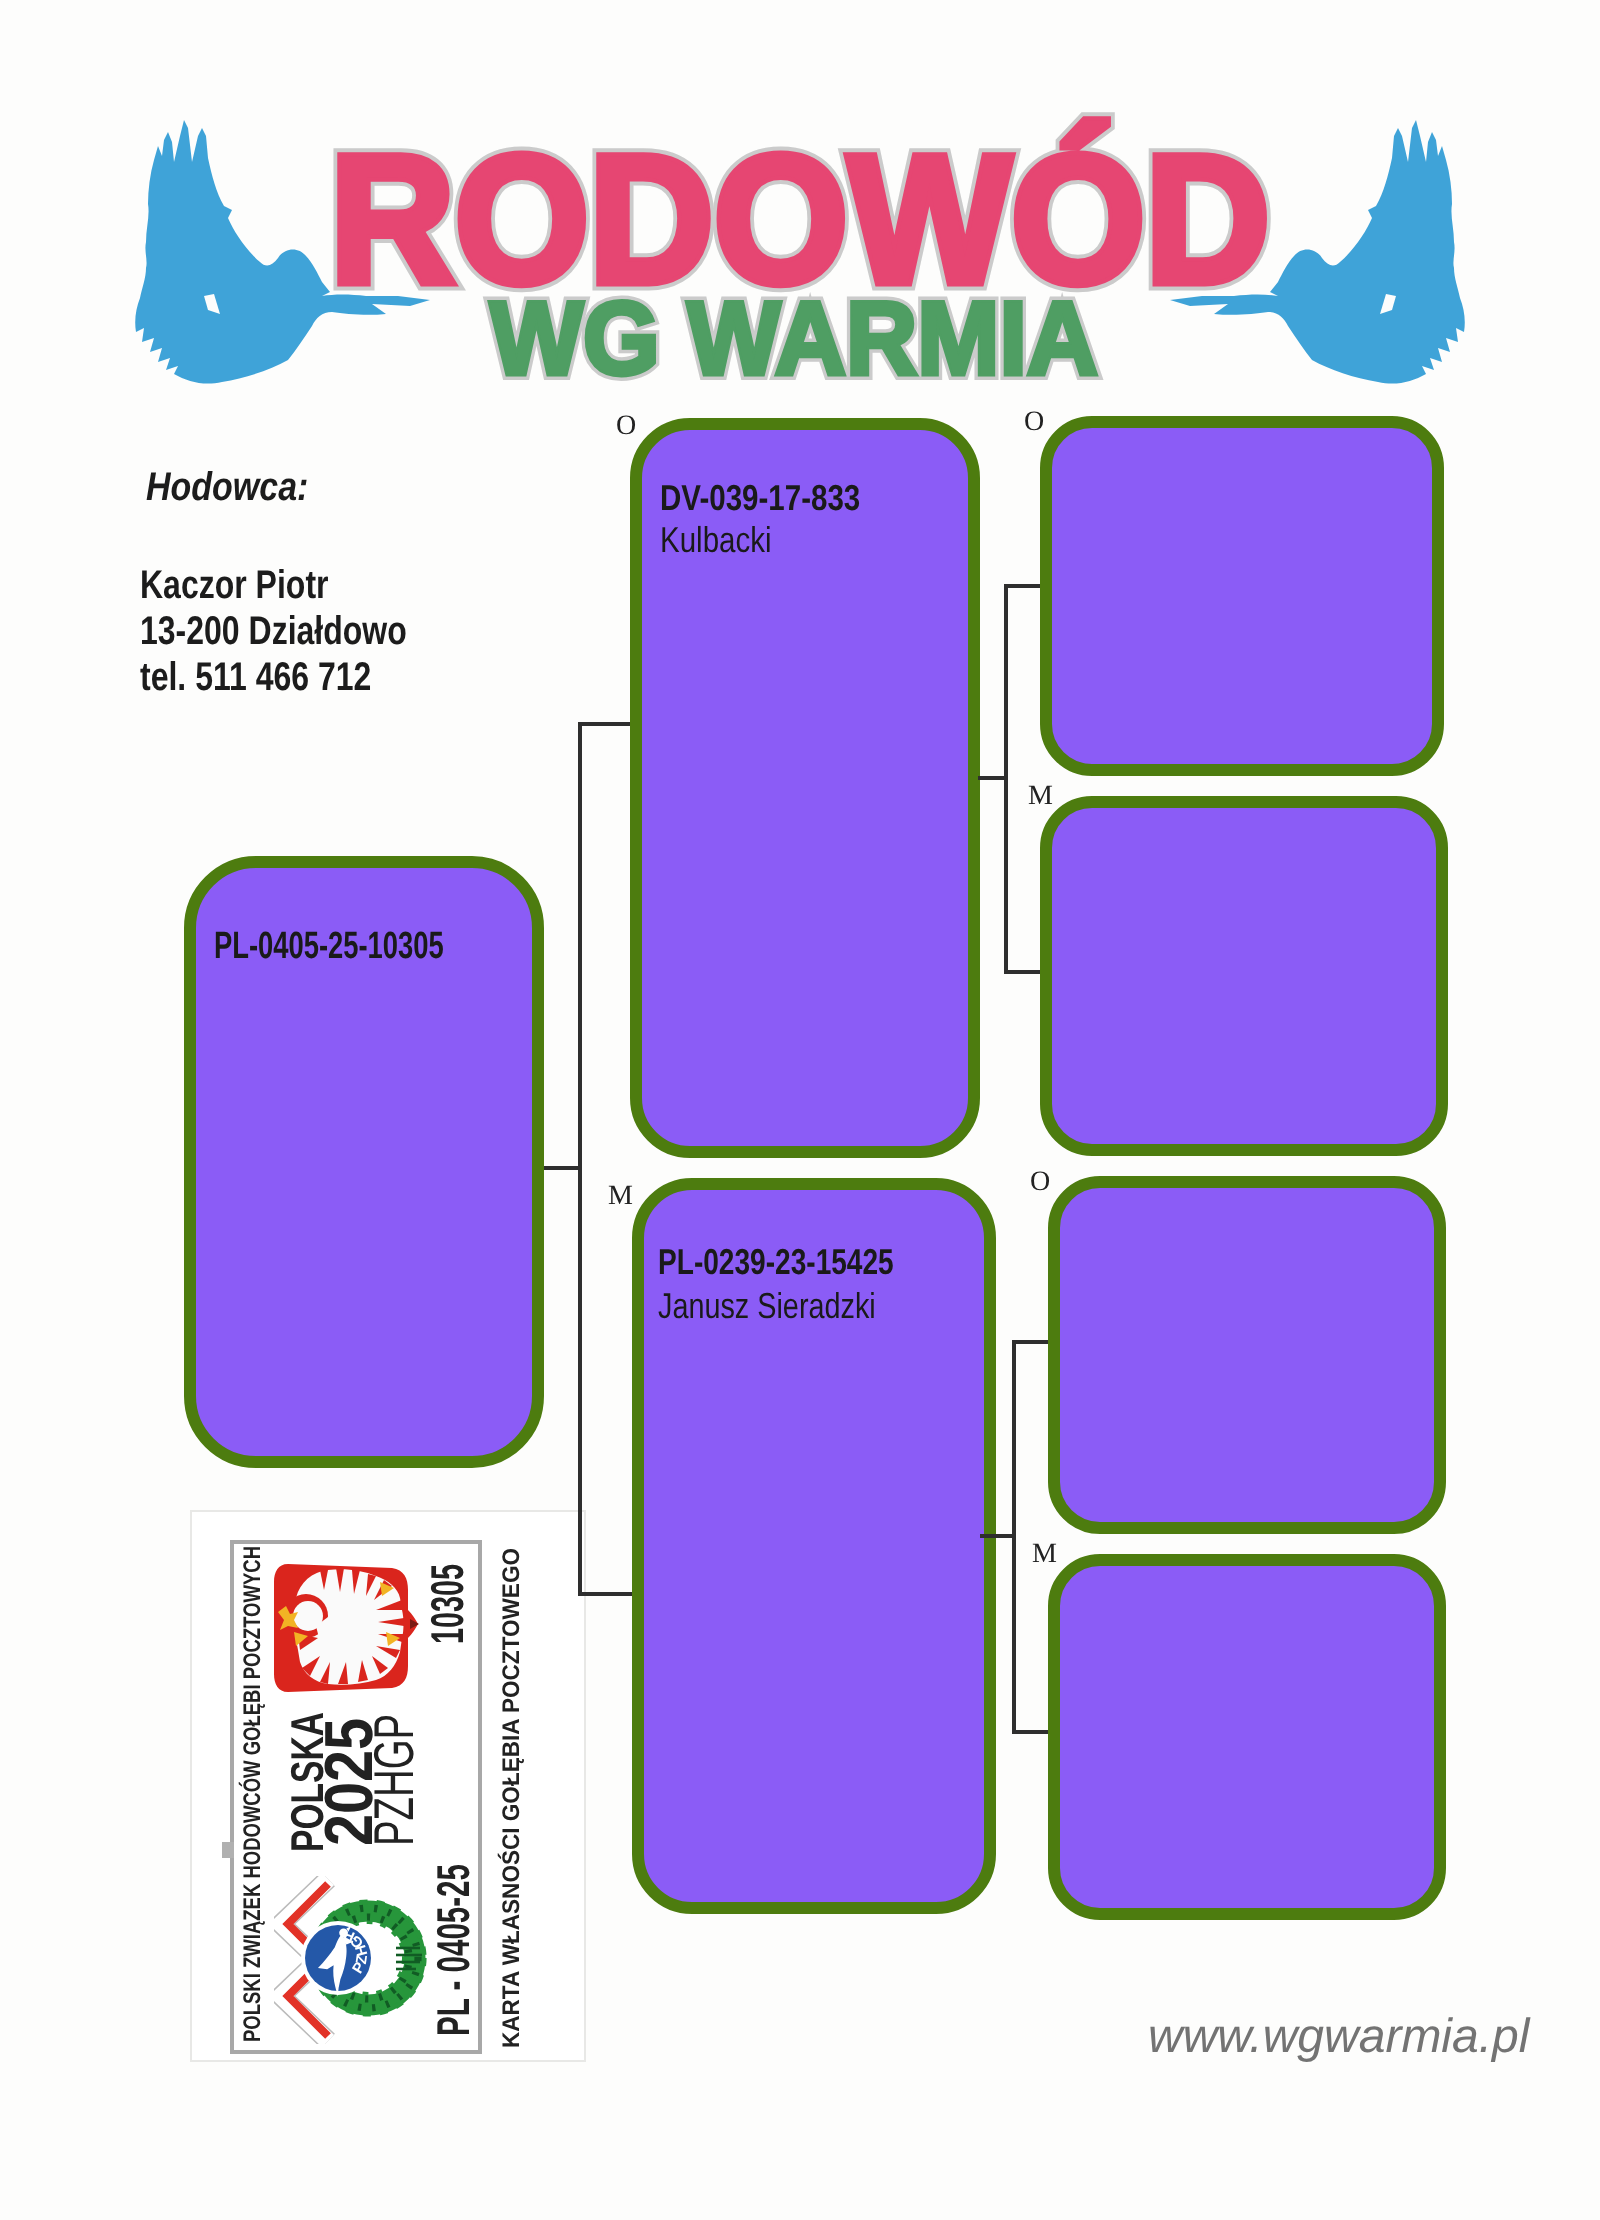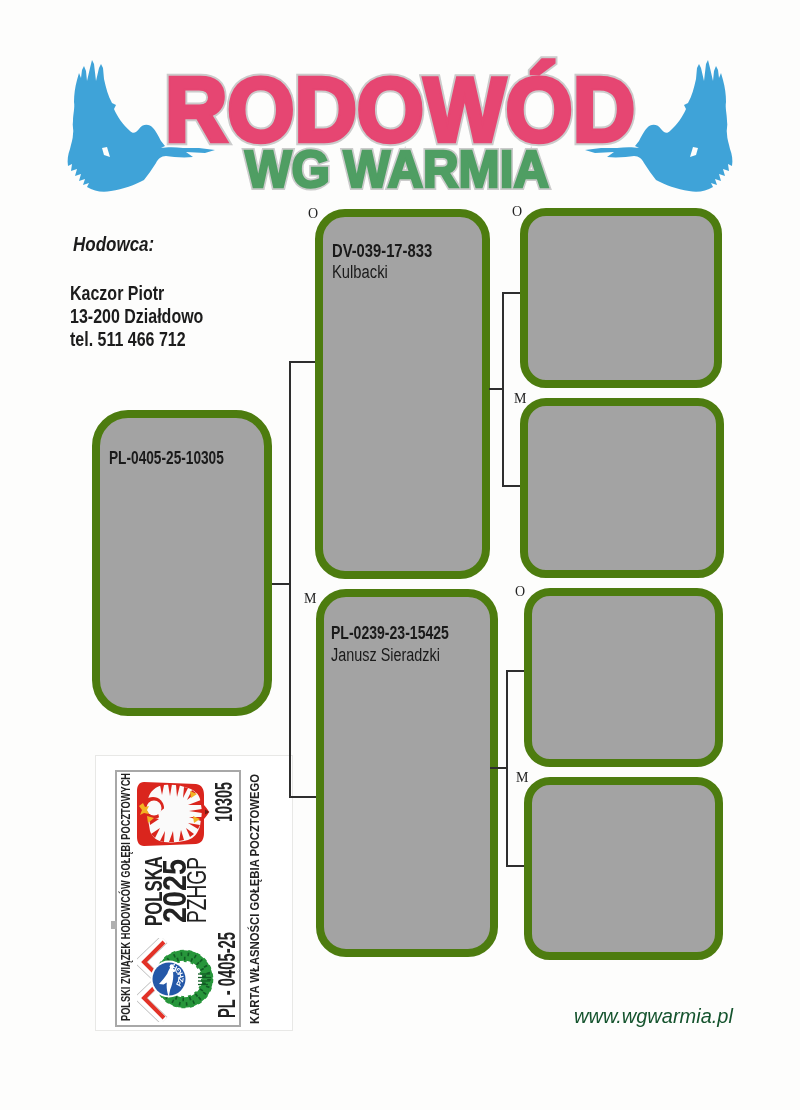--- a/index.html
+++ b/index.html
@@ -1,19 +1,19 @@
 <!DOCTYPE html>
 <html><head>
 <meta charset="utf-8">
 <style>
   html,body{margin:0;padding:0;}
   body{width:800px;height:1110px;background:#fdfdfc;position:relative;overflow:hidden;
        font-family:"Liberation Sans",sans-serif;color:#1c1c1c;}
   .abs{position:absolute;}
-  .box{position:absolute;border:8px solid #4d7c0f;background:#a3a3a3;box-sizing:border-box;}
+  .box{position:absolute;border:6px solid #4d7c0f;background:#8b5cf6;box-sizing:border-box;}
   .line{position:absolute;background:#2e2e2e;z-index:5;}
   .lbl{position:absolute;font-family:"Liberation Serif",serif;font-size:14px;color:#222;}
   .btxt{font-weight:bold;font-size:18px;color:#1a1a1a;}
   .rtxt{font-size:18px;color:#1a1a1a;}
 </style>
 </head>
 <body>
 <div id="wrap" style="position:relative;width:800px;height:1110px;transform:translateZ(0);">
 
 <svg class="abs" style="left:0;top:0;" width="800" height="205" viewBox="0 0 800 205">
@@ -55,21 +55,21 @@
     <text x="397" y="187" font-size="52" fill="#4f9e63" stroke="#cbcbcb" stroke-width="6" paint-order="stroke" textLength="304" lengthAdjust="spacingAndGlyphs">WG WARMIA</text>
     <text x="397" y="187" font-size="52" fill="#4f9e63" stroke="#4f9e63" stroke-width="2.5" paint-order="stroke" textLength="304" lengthAdjust="spacingAndGlyphs">WG WARMIA</text>
   </g>
 </svg>
 
 <div class="abs" style="left:73px;top:233px;font-size:20px;font-weight:bold;font-style:italic;transform:scaleX(0.85);transform-origin:left;">Hodowca:</div>
 <div class="abs" style="left:70px;top:282px;font-size:20px;font-weight:bold;line-height:23px;transform:scaleX(0.8);transform-origin:left;">
   Kaczor Piotr<br>13-200 Działdowo<br>tel. 511 466 712
 </div>
 
-<div class="box" style="left:92px;top:410px;width:180px;height:306px;border-radius:36px;padding-left:45px;">
+<div class="box" style="left:92px;top:428px;width:180px;height:306px;border-radius:36px;padding-left:45px;">
   <div class="btxt" style="position:absolute;left:9px;top:29px;font-size:19px;transform:scaleX(0.72);transform-origin:left;white-space:nowrap;">PL-0405-25-10305</div>
 </div>
 
 <div class="box" style="left:315px;top:209px;width:175px;height:370px;border-radius:30px;">
   <div class="btxt" style="position:absolute;left:9px;top:24px;transform:scaleX(0.82);transform-origin:left;white-space:nowrap;">DV-039-17-833</div>
   <div class="rtxt" style="position:absolute;left:9px;top:44.5px;transform:scaleX(0.82);transform-origin:left;white-space:nowrap;">Kulbacki</div>
 </div>
 
 <div class="box" style="left:316px;top:589px;width:182px;height:368px;border-radius:30px;">
   <div class="btxt" style="position:absolute;left:7px;top:26px;transform:scaleX(0.78);transform-origin:left;white-space:nowrap;">PL-0239-23-15425</div>
@@ -186,15 +186,15 @@
       L26.6,46.6 L22,46 C25,42.8 28,39.4 30.4,35.6
       C31.2,33.4 32.2,31.2 33.4,29.6 Z"></path>
     <path d="M33.4,31.6 C35.8,30.4 37.9,31.2 38.7,33.2 L36.2,34.2 Z"></path>
   </g>
   <defs>
         <path id="arcp" d="M43,49 A 13.5,13.5 0 0 0 38,27.5"></path>
       </defs>
   <text font-family="Liberation Sans" font-size="7.5" font-weight="bold" fill="#ffffff" letter-spacing="0.4"><textPath href="#arcp">PZHGP</textPath></text>
 </svg>
 
-<div class="abs" style="left:574px;top:1005px;font-size:20px;font-style:italic;color:#14532d;">www.wgwarmia.pl</div>
+<div class="abs" style="left:574px;top:1005px;font-size:24px;font-style:italic;color:#737373;">www.wgwarmia.pl</div>
 
 </div>
 
 </body></html>

